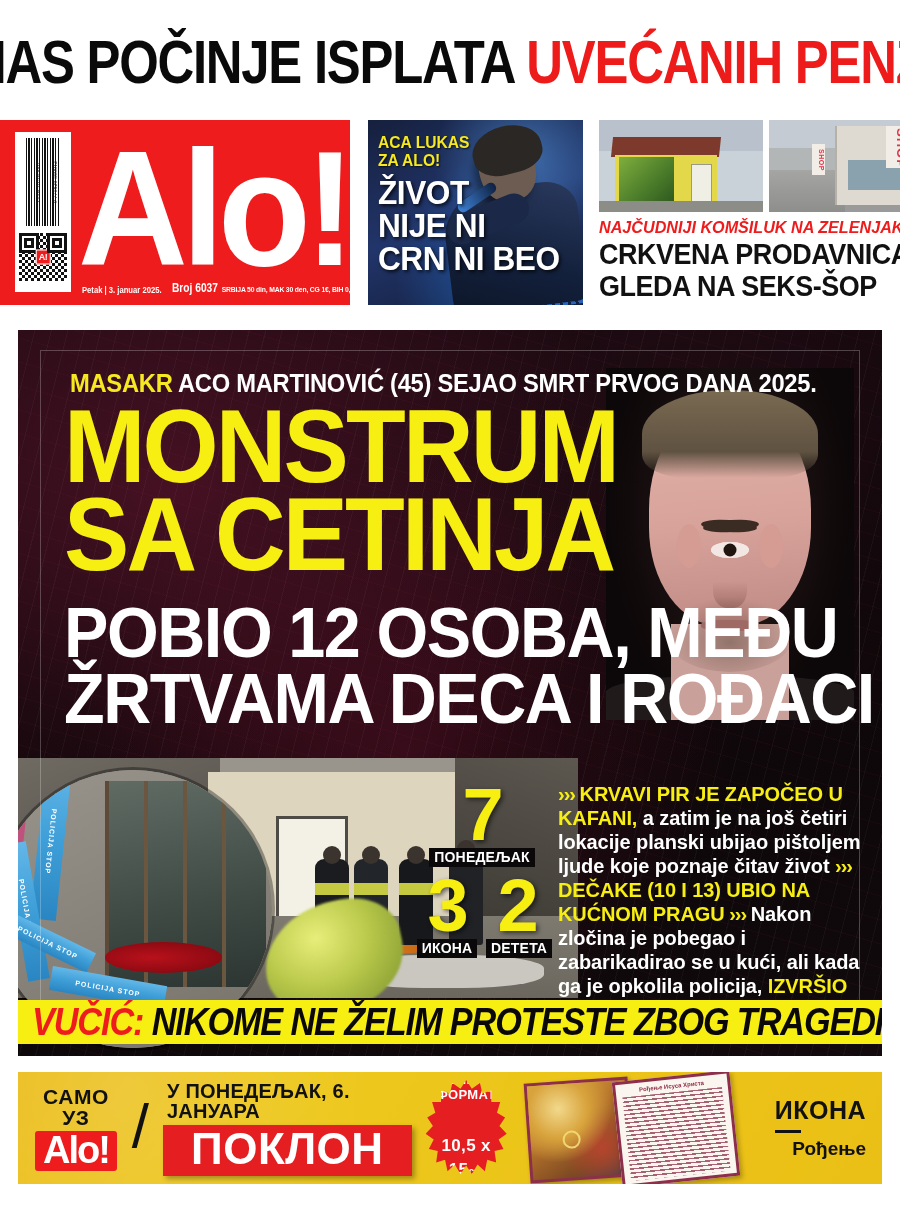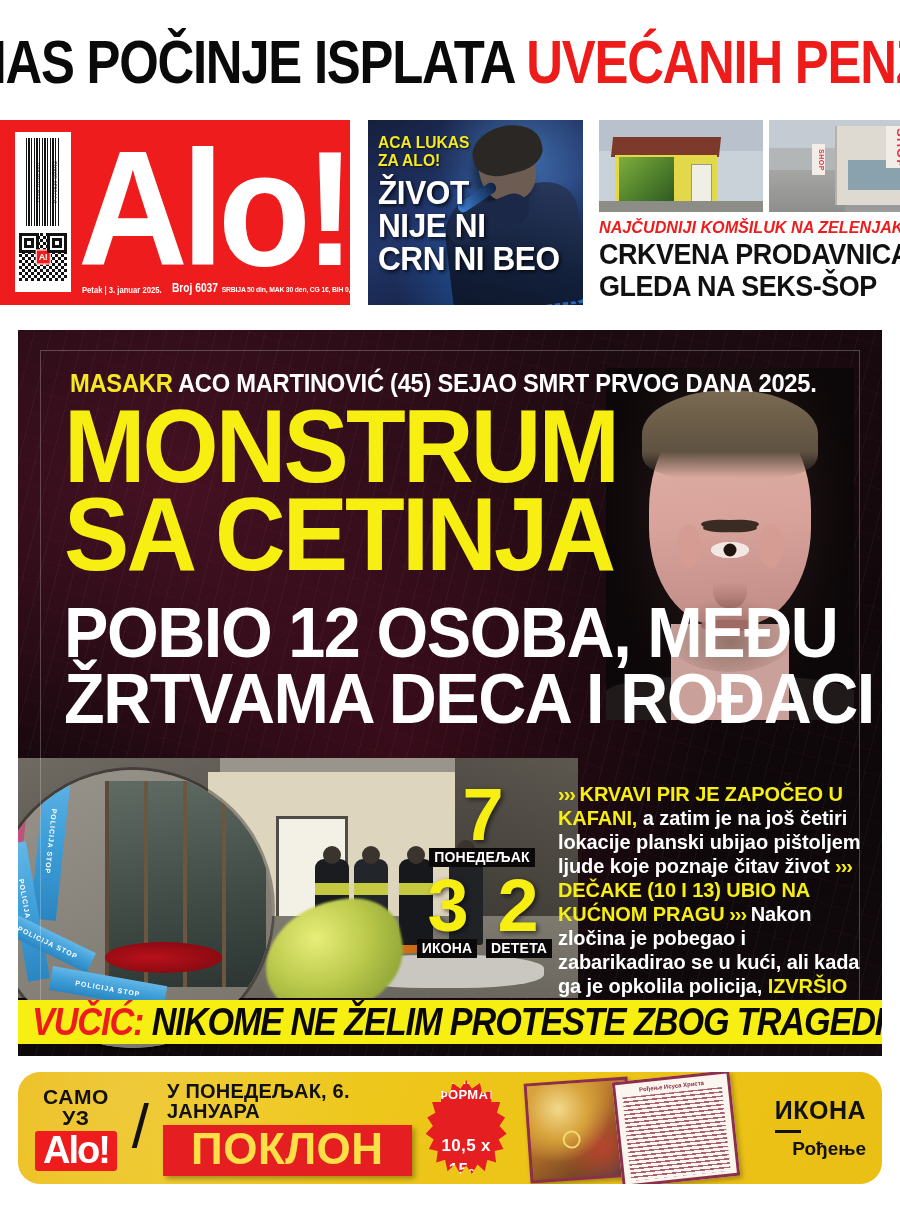--- a/index.html
+++ b/index.html
@@ -776,21 +776,20 @@
 
   
   .promo {
     position: absolute;
     left: 18px; top: 1072px;
     width: 864px; height: 112px;
     background:
       radial-gradient(circle at 12% 20%, rgba(255,255,255,0.32) 0%, transparent 32%),
       linear-gradient(120deg, #f2c21d 0%, #f7dd2a 28%, #f3d41f 58%, #efc918 100%);
     overflow: hidden;
-    border-radius: 22px;
   }
   .promo-pattern {
     position: absolute; inset: 0;
     background-image:
       linear-gradient(#e7b915 0 0), linear-gradient(#e7b915 0 0);
     background-size: 30px 10px, 10px 30px;
     background-position: 0 0, 0 0;
     background-repeat: repeat;
     opacity: 0.55;
     mask-image: linear-gradient(#000 0 0);
@@ -843,21 +842,21 @@
     font-weight: 900;
     font-size: 20px;
     line-height: 20px;
     letter-spacing: 0.2px;
     margin-left: 4px;
   }
   .poklon {
     display: inline-block;
     margin-top: 4px;
     background: #e41e21;
-    color: #fde047;
+    color: #ffffff;
     font-family: "Liberation Sans Narrow", "Liberation Sans", sans-serif;
     font-weight: 900;
     font-size: 44px;
     line-height: 44px;
     letter-spacing: 0.5px;
     padding: 2px 28px 5px;
     box-shadow: 3px 3px 5px rgba(0,0,0,0.30);
   }
   .star-badge {
     position: relative;

